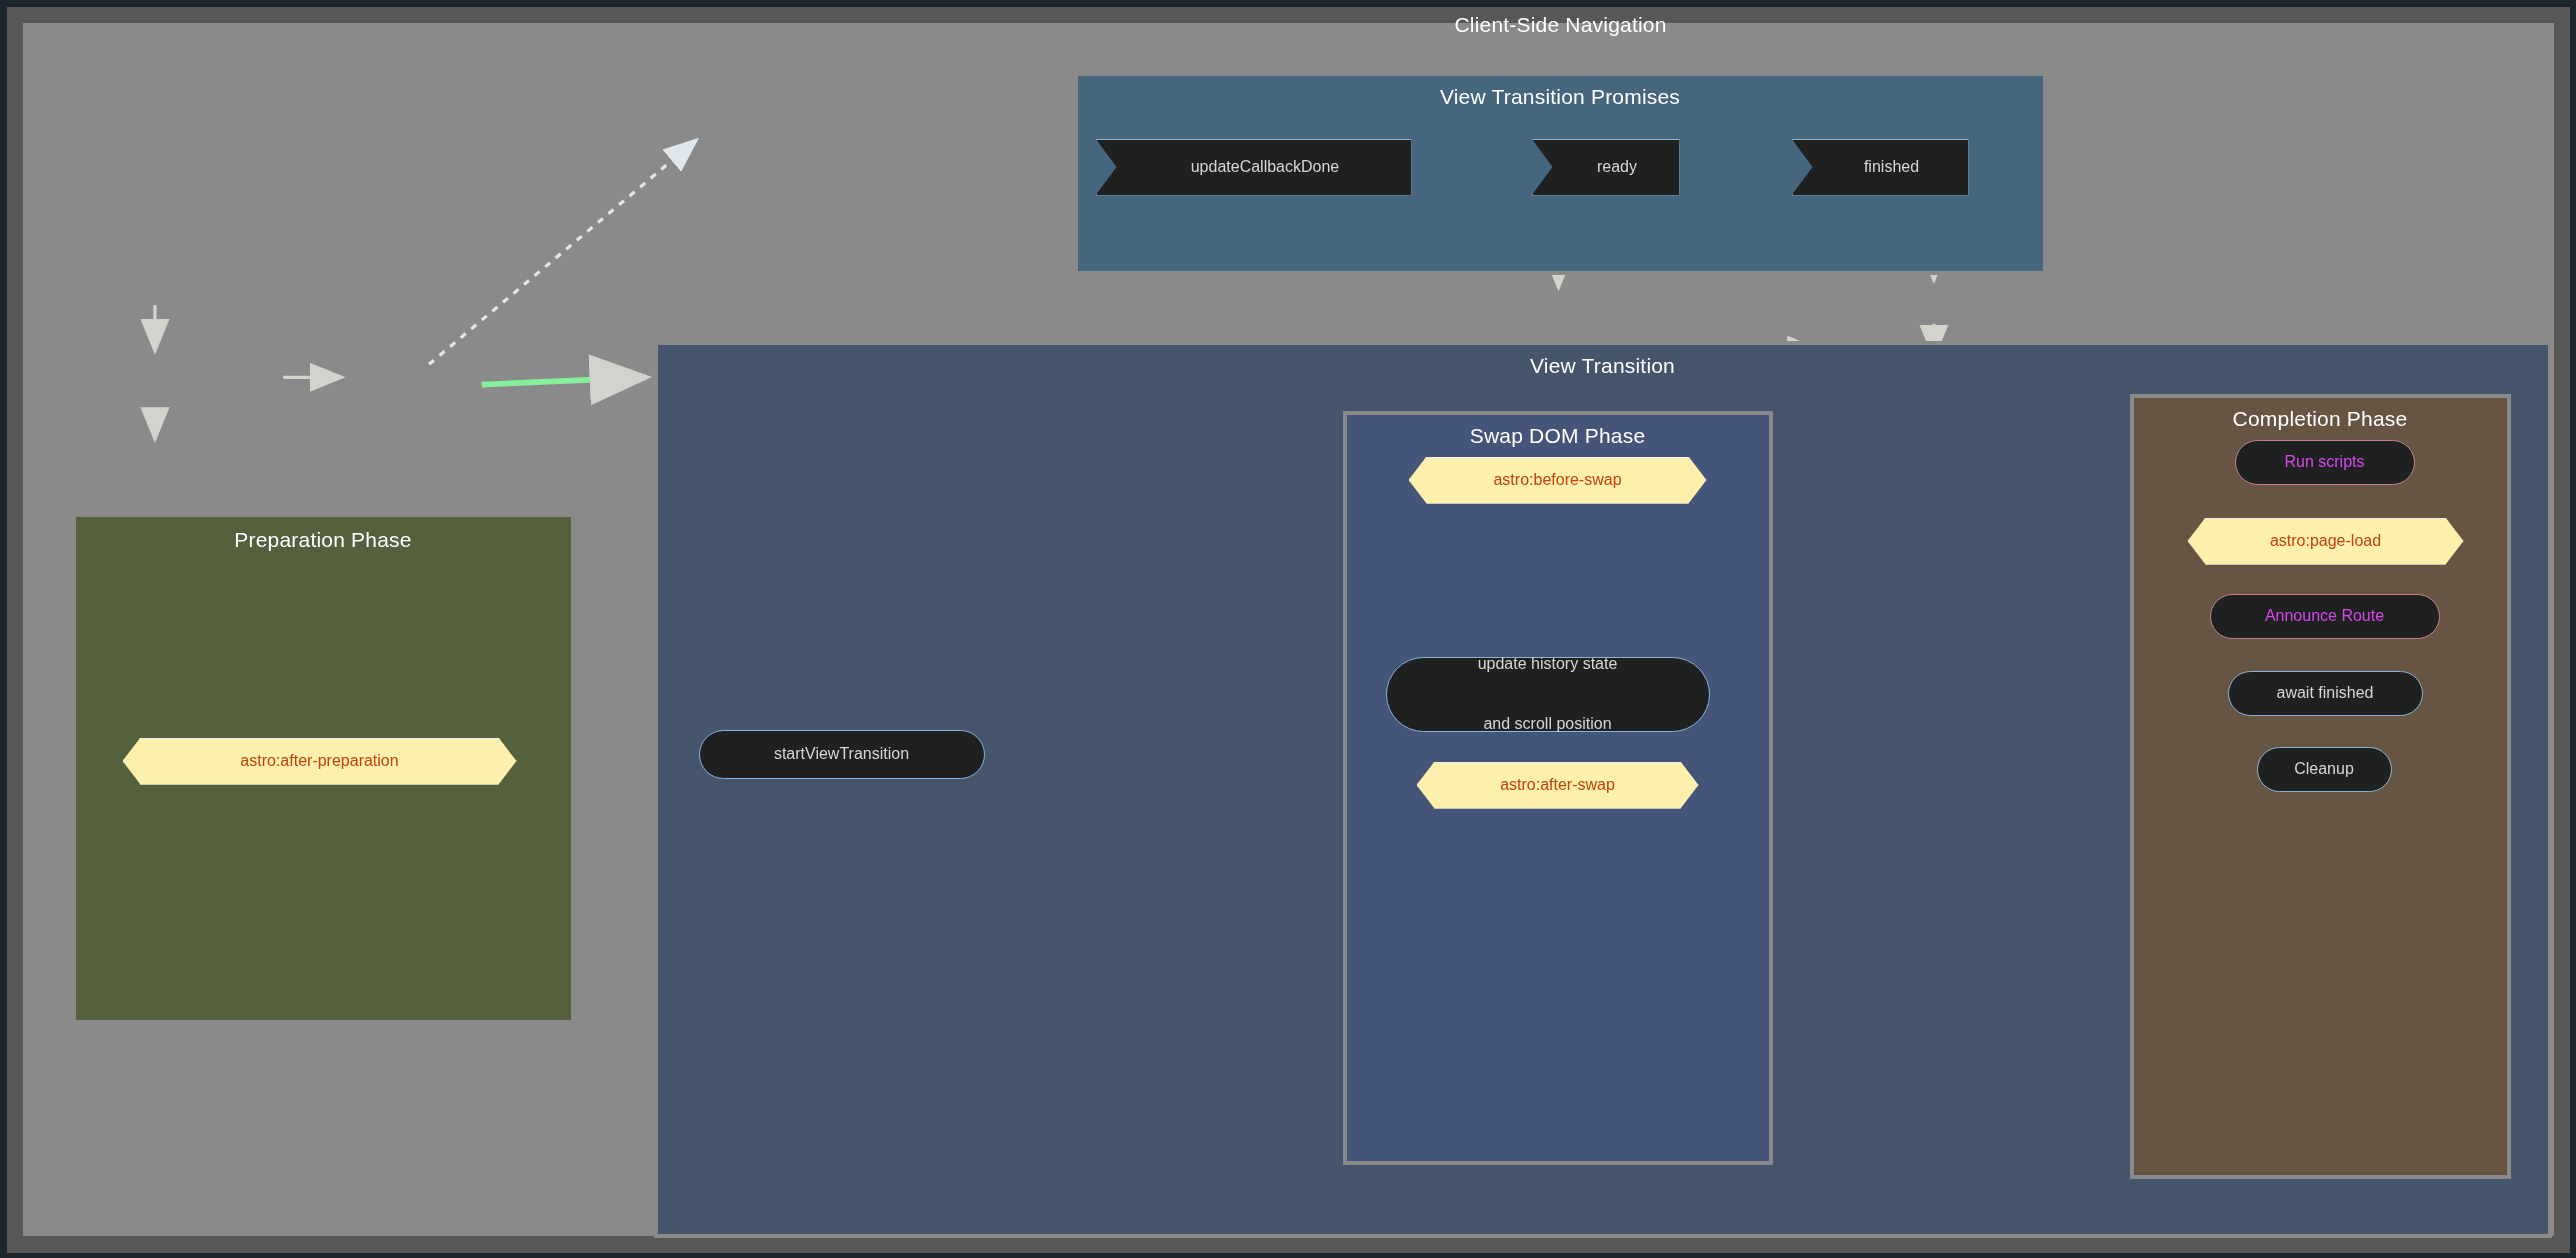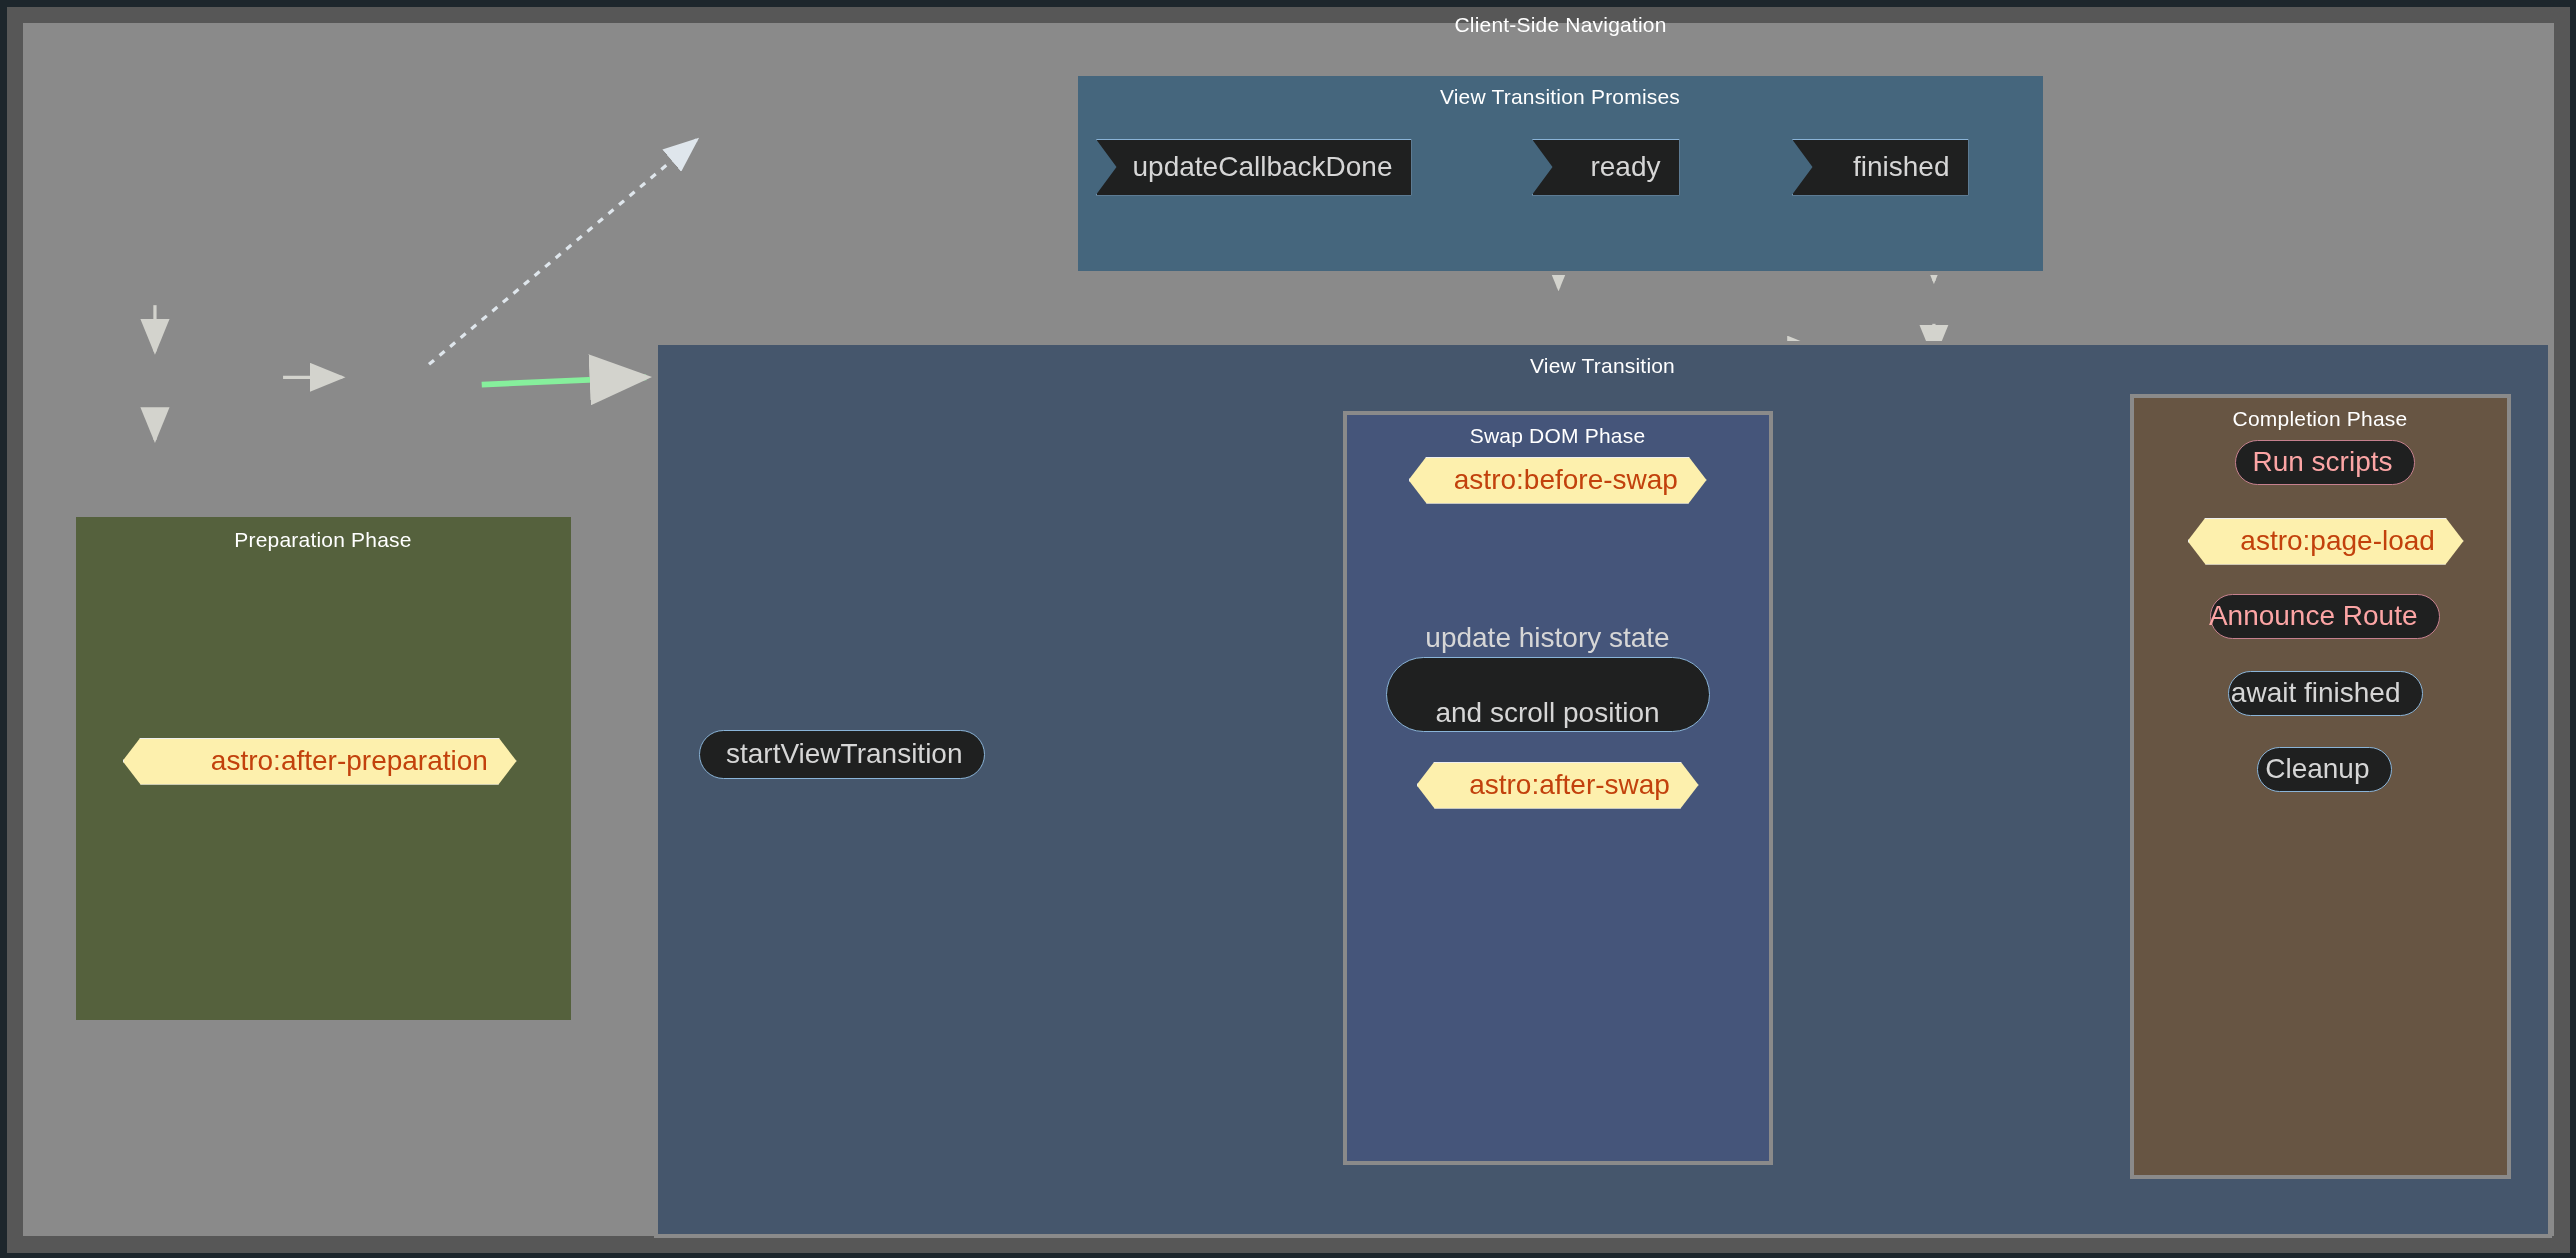--- a/index.html
+++ b/index.html
@@ -39,40 +39,40 @@
     background:#45557a;border:4.9px solid #8a8a8a;
   }
   .cl-comp{
     left:2107px;top:371px;width:381px;height:785px;
     background:#675543;border:4.9px solid #8a8a8a;
   }
 
   
   .node{
     position:absolute;box-sizing:border-box;
-    display:flex;align-items:center;justify-content:flex-end;
+    display:flex;align-items:center;justify-content:center;
     text-align:center;line-height:1.28;
-    font-size:28px;white-space:nowrap;
+    font-size:16px;white-space:nowrap;
   }
 
   
   .hex{
     background:#fdf0ad;color:#c2410c;
     border:1.6px solid #eeeeee;
     clip-path:polygon(18px 0, calc(100% - 18px) 0, 100% 50%, calc(100% - 18px) 100%, 18px 100%, 0 50%);
     padding:0 27.6px;
   }
 
   
   .stad{
     background:#1f2020;color:#d6d6d6;
     border-radius:810px;border:1.6px solid #8ab4d8;
     padding:0 21px;
   }
-  .stad.pink{border-color:#c6808e;color:#fca5a5;}
+  .stad.pink{border-color:#c6808e;color:#d946ef;}
 
   
   .sub{
     background:#1f2020;color:#d6d6d6;
     border:1.6px solid #8ab4d8;
     padding:0 21px;
   }
   .sub::before,.sub::after{
     content:"";position:absolute;top:0;bottom:0;width:1.6px;background:#8ab4d8;
   }

